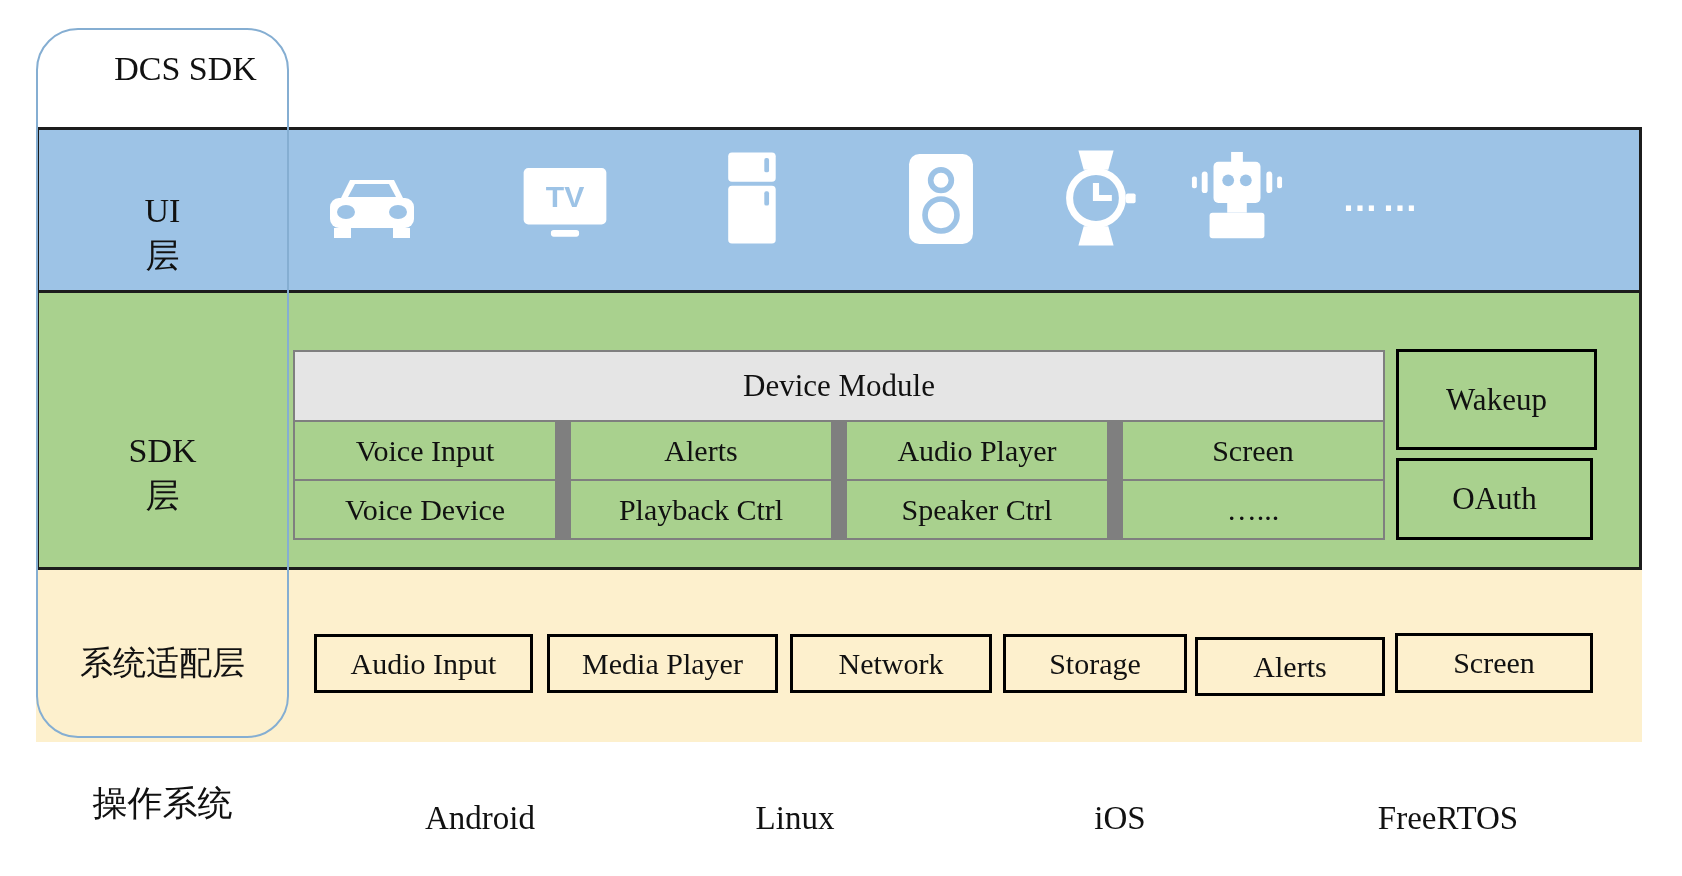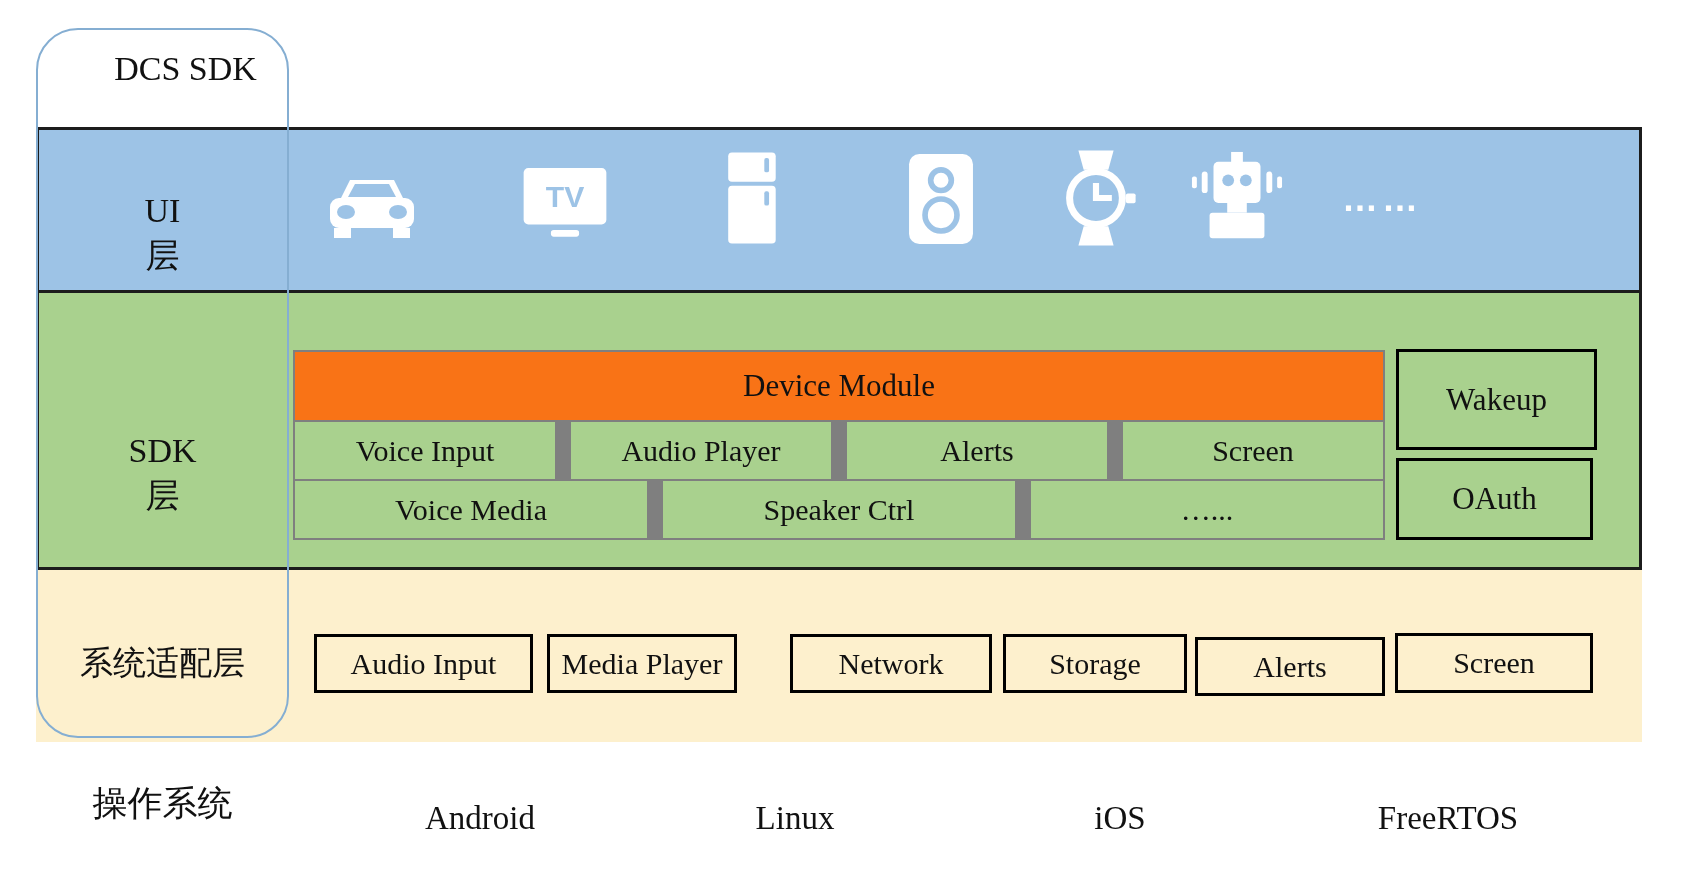--- a/index.html
+++ b/index.html
@@ -46,21 +46,21 @@
     font-family:"Liberation Sans","DejaVu Sans",sans-serif;
   }
 
   
   .dm-table{
     position:absolute;left:293px;top:350px;width:1092px;height:190px;
     background:#7f7f7f;border:2px solid #7f7f7f;
     display:flex;flex-direction:column;gap:2px;box-sizing:border-box;z-index:2;
   }
   .dm-header{
-    background:#f97316;flex:0 0 68px;display:flex;align-items:center;justify-content:center;
+    background:#e5e5e5;flex:0 0 68px;display:flex;align-items:center;justify-content:center;
     font-size:31px;
   }
   .dm-row{display:flex;gap:16px;flex:1 1 auto;}
   .dm-cell{
     flex:1 1 0;background:#a9d18e;display:flex;align-items:center;justify-content:center;
     font-size:30px;
   }
 
   
   .side-box{
@@ -71,21 +71,21 @@
   .box-wakeup{left:1396px;top:349px;width:201px;height:101px;}
   .box-oauth{left:1396px;top:458px;width:197px;height:82px;}
 
   
   .adapter-box{
     position:absolute;box-sizing:border-box;border:3px solid #000;
     display:flex;align-items:center;justify-content:center;
     font-size:30px;background:#fdf0cd;z-index:2;top:634px;height:59px;
   }
   .adapter-boxes .adapter-box:nth-child(1){left:314px;width:219px;}
-  .adapter-boxes .adapter-box:nth-child(2){left:547px;width:190px;}
+  .adapter-boxes .adapter-box:nth-child(2){left:547px;width:231px;}
   .adapter-boxes .adapter-box:nth-child(3){left:790px;width:202px;}
   .adapter-boxes .adapter-box:nth-child(4){left:1003px;width:184px;}
   .adapter-boxes .adapter-box:nth-child(5){left:1195px;width:190px;top:637px;}
   .adapter-boxes .adapter-box:nth-child(6){left:1395px;width:198px;top:633px;height:60px;}
 
   
   .os-label{
     position:absolute;left:36px;width:253px;top:780px;text-align:center;font-size:35px;
   }
   .os-item{
@@ -172,27 +172,28 @@
     <rect x="22" y="64" width="56" height="26" rx="3" fill="#fff"></rect>
   </svg>
 </span>
 <span class="ui-ellipsis" style="left:1342px;top:178px;">……</span>
 
 <div class="dm-table">
   <div class="dm-header">Device Module</div>
   <div class="dm-row">
 
   <div class="dm-cell">Voice Input</div>
+      <div class="dm-cell">Alerts</div>
       <div class="dm-cell">Audio Player</div>
-      <div class="dm-cell">Alerts</div>
       <div class="dm-cell">Screen</div>
     </div>
   <div class="dm-row">
 
-  <div class="dm-cell">Voice Media</div>
+  <div class="dm-cell">Voice Device</div>
+      <div class="dm-cell">Playback Ctrl</div>
       <div class="dm-cell">Speaker Ctrl</div>
       <div class="dm-cell">…...</div>
     </div>
 </div>
 
 <div class="side-box box-wakeup">Wakeup</div>
 <div class="side-box box-oauth">OAuth</div>
 
 <div class="adapter-boxes">
 

